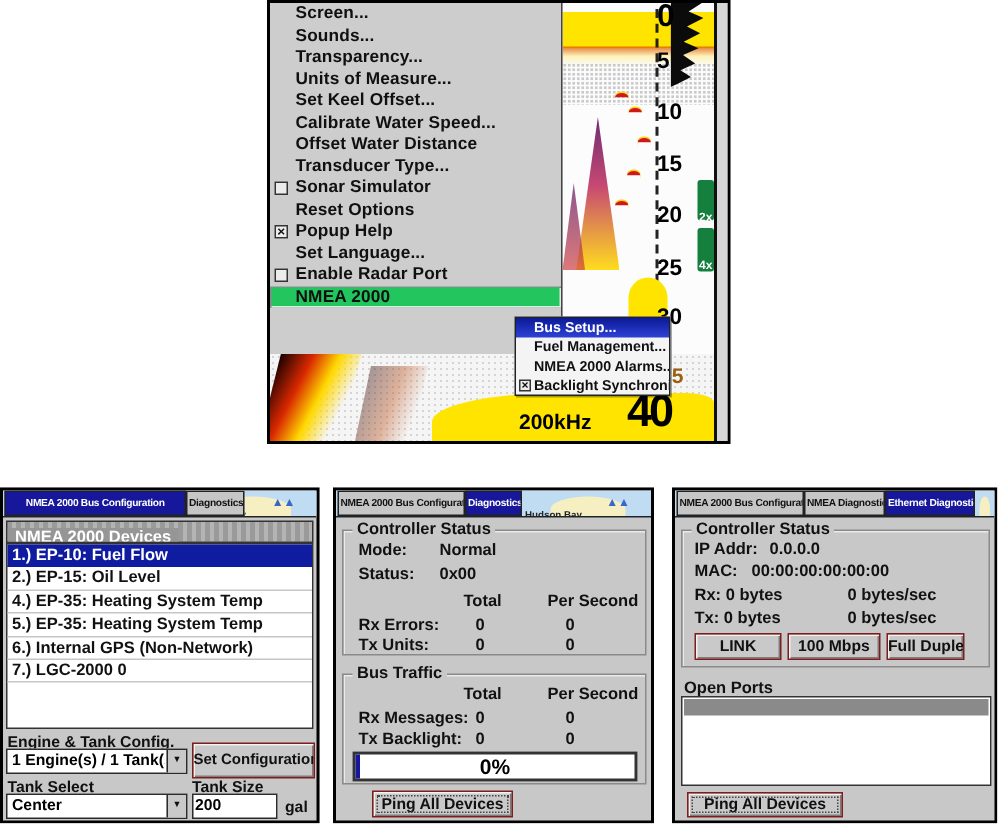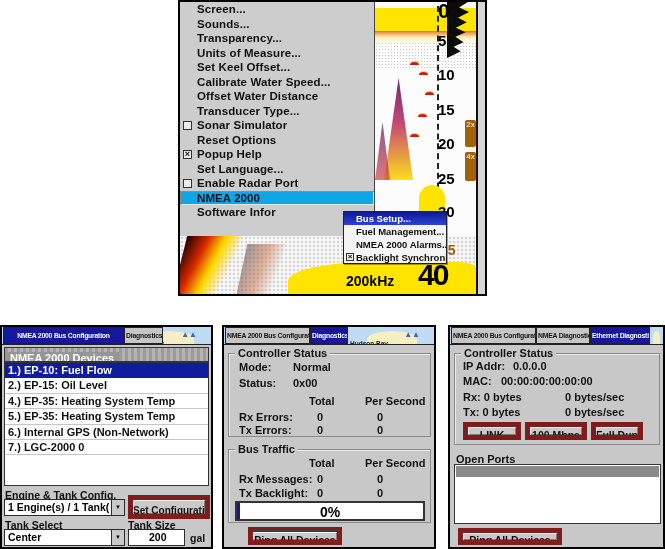--- a/index.html
+++ b/index.html
@@ -9,21 +9,21 @@
   .abs { position:absolute; }
 
   
   #sonar-shot { left:178px; top:0; width:309px; height:296px; border:2px solid #000;
                 background:#f8f8f8; overflow:hidden; }
   #menu { left:0; top:0; width:195px; height:234px; background:#cdcdcd;
           border-right:1px solid #444; z-index:3; }
   .menu-item { position:relative; height:14.5px; line-height:14.5px; font-size:11.5px;
                font-weight:bold; color:#101010; padding-left:17px; white-space:nowrap;
                overflow:hidden; letter-spacing:.1px; }
-  .menu-item.hl { background:#0ea5e9;
+  .menu-item.hl { background:#22c55e;
                   box-shadow:inset 1px 1px 0 #8a8a8a, inset -1px -1px 0 #e6e6e6; }
   .cbx { position:absolute; left:3px; top:3px; width:9px; height:9px; background:#ececec;
          border:1px solid #333; font-size:9px; line-height:7px; text-align:center;
          font-weight:bold; color:#111; }
 
   #chart { left:195px; top:0; width:101px; height:292px; background:#fcfcfc;
            overflow:hidden; z-index:1; }
   .band-surface { position:absolute; left:0; top:6px; width:100%; height:24px; background:#ffe400; }
   .band-fade { position:absolute; left:0; top:29px; width:100%; height:13px;
                background:linear-gradient(#e05800cc,#ffd80044,transparent); }
@@ -40,23 +40,23 @@
   .arch { position:absolute; width:9px; height:6px; border-top:3px solid #d01818;
           border-radius:50% 50% 0 0; box-shadow:0 -1px 0 #ffd800; }
   .plume { position:absolute; left:6px; top:76px; width:32px; height:102px; opacity:.88;
            background:linear-gradient(#5a1060,#c03060 45%,#ffd800);
            clip-path:polygon(55% 0,100% 100%,10% 100%); }
   .plume2 { position:absolute; left:0; top:120px; width:15px; height:58px; opacity:.7;
             background:linear-gradient(#5a1060,#d04040);
             clip-path:polygon(50% 0,100% 100%,0 100%); }
   .hump { position:absolute; left:44px; top:183px; width:26px; height:27px;
           background:#ffe400; border-radius:50% 50% 0 0; }
-  .zoombtn { position:absolute; left:90px; width:11px; background:#a16207; color:#fff;
-             font-size:8px; line-height:9px; font-weight:normal; text-align:center;
-             word-break:break-all; padding-top:0; border-radius:2px; }
+  .zoombtn { position:absolute; left:90px; width:11px; background:#15803d; color:#fff;
+             font-size:8px; line-height:9px; font-weight:bold; text-align:center;
+             word-break:break-all; padding-top:20px; border-radius:2px; }
 
   #bottomband { left:0; top:234px; width:296px; height:58px; background:#f5f5f5;
                 overflow:hidden; z-index:2;
                 background-image:radial-gradient(#00000022 1px, transparent 1px);
                 background-size:4px 4px; }
   .streak1 { position:absolute; left:0; top:0; width:54px; height:58px;
              background:linear-gradient(105deg,#1a0000,#d82800 32%,#ffd800 58%,#ffffff00 85%);
              transform:skewX(-14deg); }
   .streak2 { position:absolute; left:62px; top:8px; width:38px; height:50px; opacity:.45;
              background:linear-gradient(100deg,#402020,#c06030 50%,#ffffff00 90%);
@@ -98,34 +98,34 @@
   .map-zig { position:absolute; top:3px; font-size:8px; color:#3a66cc; line-height:10px; }
   .map-label { position:absolute; left:2px; bottom:-3px; font-size:6.5px; font-weight:bold;
                color:#222; white-space:nowrap; }
 
   .group { position:absolute; border:1px solid #8a8a8a; box-shadow:1px 1px 0 #eaeaea inset; }
   .gtitle { position:absolute; top:-7px; left:6px; background:#c8c8c8; padding:0 3px;
             font-size:11px; font-weight:bold; color:#111; }
   .lbl { position:absolute; font-size:11px; font-weight:bold; color:#111; white-space:nowrap; }
   .lbl.sm { font-size:10.5px; }
 
-  .btn { position:absolute; background:#c9c9c9; border:5px solid #7f1d1d;
+  .btn { position:absolute; background:#c9c9c9; border:1px solid #7f1d1d;
          box-shadow:inset 1px 1px 0 #f2f2f2, inset -1px -1px 0 #7d7d7d;
          font-size:10.5px; font-weight:bold; color:#111; text-align:center;
          white-space:nowrap; overflow:hidden; }
   .btn.focus { outline:1px dotted #444; outline-offset:-4px; }
 
   .dd { position:absolute; background:#fff; border:1px solid #2b2b2b; }
   .dd-value { position:absolute; left:3px; top:0; right:14px; font-size:10.5px;
               font-weight:bold; line-height:15px; white-space:nowrap; overflow:hidden; }
   .dd-arrow { position:absolute; right:0; top:0; bottom:0; width:13px; background:#c9c9c9;
               border-left:1px solid #2b2b2b; font-size:6px; text-align:center;
               line-height:14px; color:#111; }
   .inputbox { position:absolute; background:#fff; border:1px solid #2b2b2b; font-size:10.5px;
-              font-weight:bold; line-height:14px; padding-left:20px; }
+              font-weight:bold; line-height:14px; padding-left:1px; }
 
   .devhdr { position:absolute; left:2px; top:20px; width:205px; height:15px;
             background:repeating-linear-gradient(90deg,#9a9a9a 0 3px,#b4b4b4 3px 6px);
             border:1px solid #333; overflow:hidden; }
   .devhdr span { display:inline-block; background:#969696; color:#fff; font-size:11px;
                  font-weight:bold; line-height:13px; padding:0 5px; }
   .devlist { position:absolute; left:2px; top:35px; width:205px; height:124px;
              background:#fff; border:1px solid #333; }
   .devrow { height:15.4px; line-height:15.4px; font-size:11px; font-weight:bold;
             color:#111; padding-left:3px; border-bottom:1px solid #c6c6c6;
@@ -190,21 +190,20 @@
       <div class="menu-item"><span>Set Keel Offset...</span></div>
       <div class="menu-item"><span>Calibrate Water Speed...</span></div>
       <div class="menu-item"><span>Offset Water Distance</span></div>
       <div class="menu-item"><span>Transducer Type...</span></div>
       <div class="menu-item"><span class="cbx"></span><span>Sonar Simulator</span></div>
       <div class="menu-item"><span>Reset Options</span></div>
       <div class="menu-item"><span class="cbx">×</span><span>Popup Help</span></div>
       <div class="menu-item"><span>Set Language...</span></div>
       <div class="menu-item"><span class="cbx"></span><span>Enable Radar Port</span></div>
       <div class="menu-item hl"><span>NMEA 2000</span></div>
-      <div class="menu-item"><span>Software Infor</span></div>
     </div>
 
     <div class="abs" id="submenu">
       <div class="sub-item sel"><span>Bus Setup...</span></div>
       <div class="sub-item"><span>Fuel Management...</span></div>
       <div class="sub-item"><span>NMEA 2000 Alarms...</span></div>
       <div class="sub-item"><span class="cbx small">×</span><span>Backlight Synchronization</span></div>
     </div>
   </div>
 
@@ -261,21 +260,21 @@
       <span class="gtitle">Controller Status</span>
       <div class="lbl" style="left:10px;top:7px">Mode:</div>
       <div class="lbl" style="left:64px;top:7px">Normal</div>
       <div class="lbl" style="left:10px;top:23px">Status:</div>
       <div class="lbl" style="left:64px;top:23px">0x00</div>
       <div class="lbl" style="left:80px;top:41px">Total</div>
       <div class="lbl" style="left:136px;top:41px">Per Second</div>
       <div class="lbl" style="left:10px;top:57px">Rx Errors:</div>
       <div class="lbl" style="left:88px;top:57px">0</div>
       <div class="lbl" style="left:148px;top:57px">0</div>
-      <div class="lbl" style="left:10px;top:70px">Tx Errors:</div>
+      <div class="lbl" style="left:10px;top:70px">Tx Units:</div>
       <div class="lbl" style="left:88px;top:70px">0</div>
       <div class="lbl" style="left:148px;top:70px">0</div>
     </div>
 
     <div class="group" style="left:4px;top:122px;width:203px;height:74px">
       <span class="gtitle">Bus Traffic</span>
       <div class="lbl" style="left:80px;top:7px">Total</div>
       <div class="lbl" style="left:136px;top:7px">Per Second</div>
       <div class="lbl" style="left:10px;top:23px">Rx Messages:</div>
       <div class="lbl" style="left:88px;top:23px">0</div>

